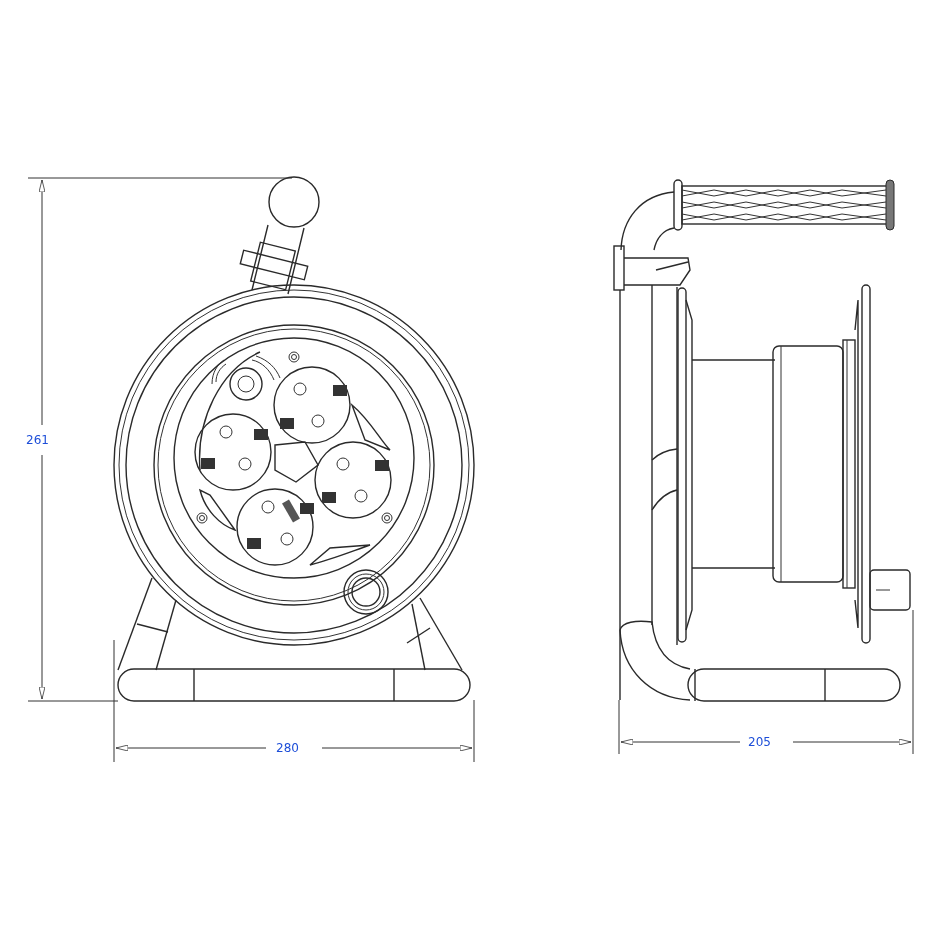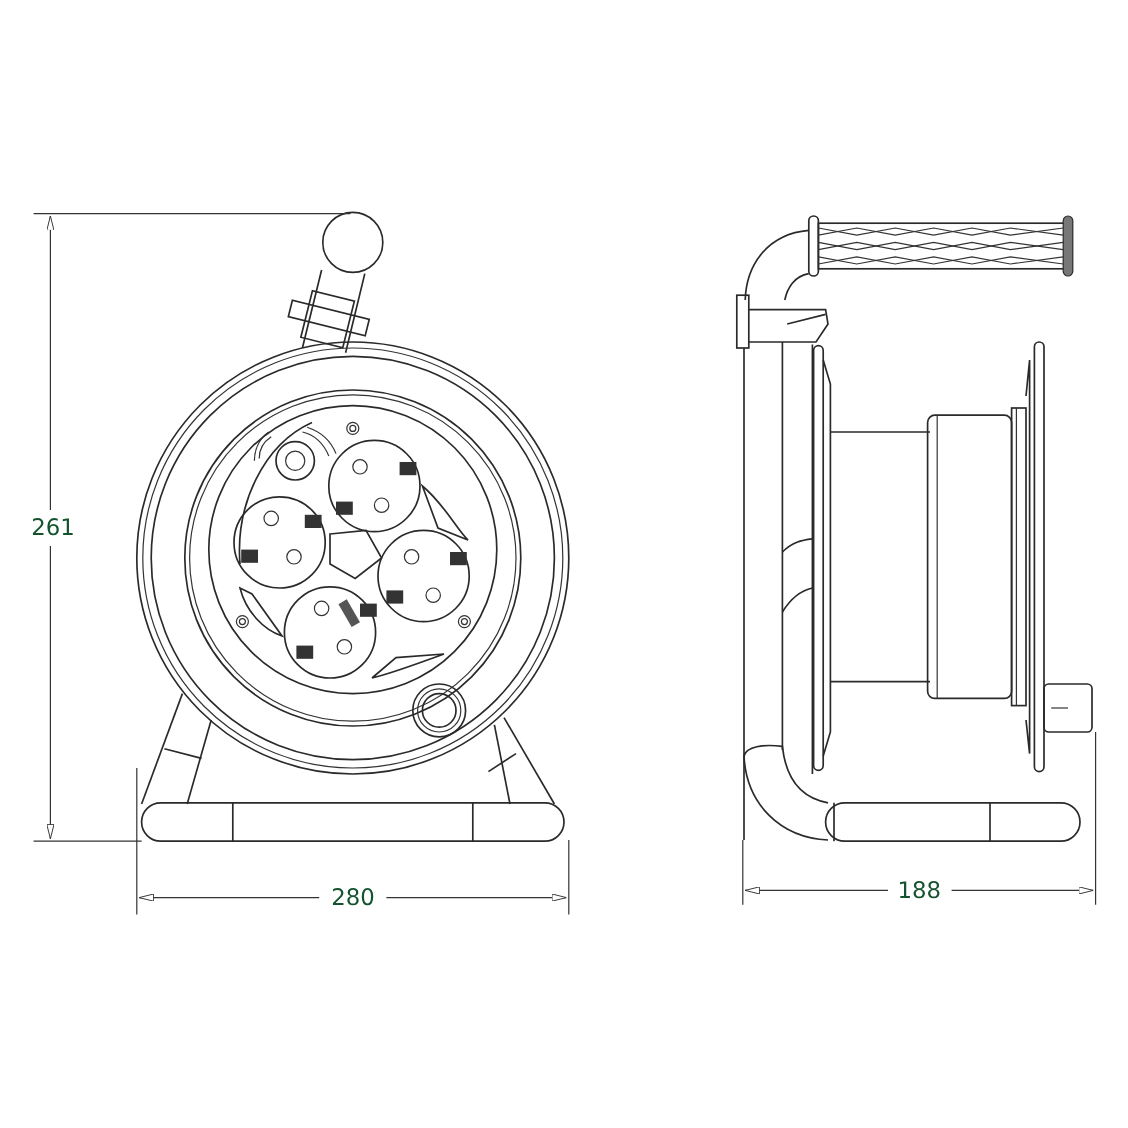--- a/index.html
+++ b/index.html
@@ -2,21 +2,21 @@
 <html><head>
 <meta charset="utf-8">
 <style>
   html,body{margin:0;padding:0;background:#ffffff;}
   body{width:940px;height:940px;overflow:hidden;font-family:"Liberation Sans",sans-serif;}
   #stage{position:relative;width:940px;height:940px;}
   svg{position:absolute;left:0;top:0;}
   .ln{fill:none;stroke:#2a2a2a;stroke-width:1.4;}
   .thin{fill:none;stroke:#333;stroke-width:1;}
   .dim{fill:none;stroke:#333;stroke-width:1;}
-  .lbl{position:absolute;font-family:"DejaVu Sans",sans-serif;font-size:19px;color:#14532d;background:#fff;padding:0 4px;line-height:20px;}
+  .lbl{position:absolute;font-family:"DejaVu Sans",sans-serif;font-size:12px;color:#1d4ed8;background:#fff;padding:0 4px;line-height:20px;}
 </style>
 </head>
 <body>
 
 <div id="stage">
 <svg width="940" height="940" viewBox="0 0 940 940">
   <defs>
     <marker id="arr" viewBox="0 0 12 6" refX="12" refY="3" markerWidth="12" markerHeight="6" orient="auto-start-reverse">
       <path d="M0,0 L12,3 L0,6 Z" fill="#fff" stroke="#333" stroke-width="0.8"></path>
     </marker>
@@ -177,14 +177,14 @@
   <g>
     <line class="dim" x1="619" y1="700" x2="619" y2="754"></line>
     <line class="dim" x1="913" y1="610" x2="913" y2="754"></line>
     <line class="dim" x1="621" y1="742" x2="740" y2="742" marker-start="url(#arr)"></line>
     <line class="dim" x1="793" y1="742" x2="911" y2="742" marker-end="url(#arr)"></line>
   </g>
 </svg>
 
 <span class="lbl" style="left:22px;top:430px;">261</span>
 <span class="lbl" style="left:272px;top:738px;">280</span>
-<span class="lbl" style="left:744px;top:732px;">188</span>
+<span class="lbl" style="left:744px;top:732px;">205</span>
 </div>
 
 </body></html>

